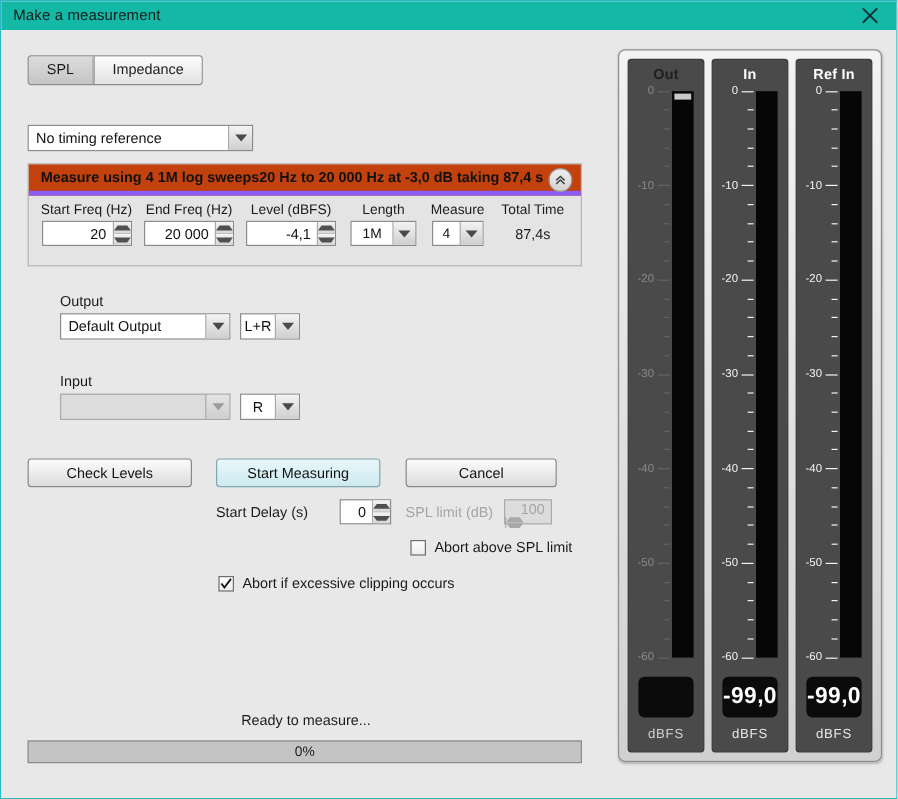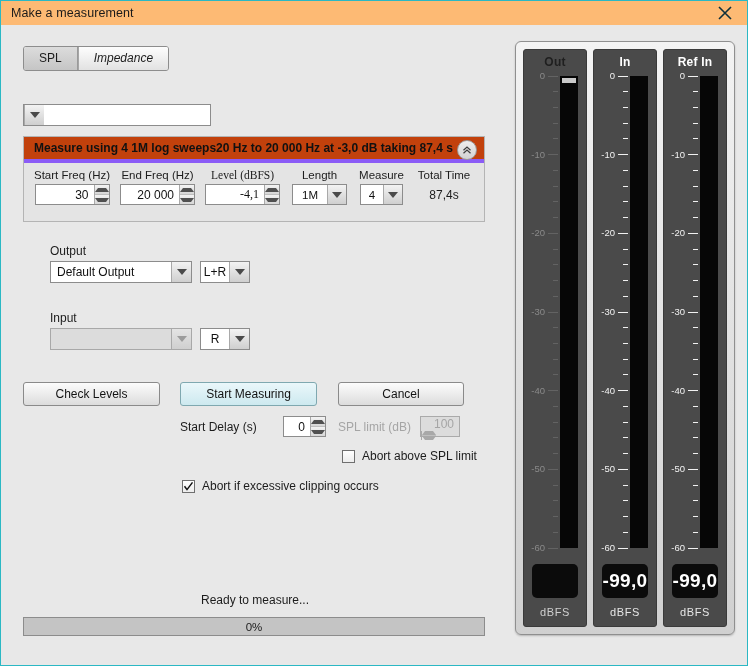--- a/index.html
+++ b/index.html
@@ -13,21 +13,21 @@
     width: 748px; height: 666px;
     background: #e8e8e8;
     border: 1px solid #2bb8c4;
     overflow: hidden;
   }
 
   
   #titlebar {
     position: absolute; left: 0; top: 0;
     width: 746px; height: 24px;
-    background: #fdba74;
+    background: #14b8a6;
     display: flex; align-items: center;
   }
   #title-text {
     margin-left: 10px;
     font-size: 12.5px;
     color: #1a1a1a;
     letter-spacing: .1px;
   }
   #close-btn {
     position: absolute; right: 0; top: 0;
@@ -59,21 +59,21 @@
     padding: 5px 15px 6px 15px;
     cursor: pointer;
     line-height: 1;
     background: linear-gradient(#fdfdfd,#e2e2e2);
   }
   .mode-tab.active {
     background: linear-gradient(#dcdcdc,#c5c5c5);
     box-shadow: 1px 0 0 #9a9a9a;
     border-right: 1px solid #9a9a9a;
   }
-  .mode-tab + .mode-tab { border-left: 1px solid #a6a6a6; font-style: italic; }
+  .mode-tab + .mode-tab { border-left: 1px solid #a6a6a6; }
 
   
   .combo {
     display: flex; align-items: stretch;
     border: 1px solid #8c8c8c;
     background: #ffffff;
     height: 22px;
   }
   .combo .cval {
     flex: 1 1 auto;
@@ -319,41 +319,42 @@
   </div>
 
   <div id="left-pane">
 
     <div id="mode-tabs">
       <div class="mode-tab active">SPL</div>
       <div class="mode-tab">Impedance</div>
     </div>
 
     <div class="combo" id="timing-combo">
+      <div class="cval">No timing reference</div>
       <div class="carrow">
           <div class="tri-down"></div>
         </div>
     </div>
 
     <div id="param-group">
       <div id="banner">
         <span id="banner-text">Measure using 4 1M log sweeps20 Hz to 20 000 Hz at -3,0 dB taking 87,4 s</span>
         <div id="collapse-btn">
           <svg width="12" height="12" viewBox="0 0 12 12">
             <path d="M2.5 6.3 L6 3 L9.5 6.3 M2.5 9.3 L6 6 L9.5 9.3" stroke="#3d3d3d" stroke-width="1.2" fill="none"></path>
           </svg>
         </div>
       </div>
 
       <div id="params-row">
 
         <div class="param" style="margin-left:4px;">
           <div class="param-label">Start Freq (Hz)</div>
           <div class="spin">
-            <div class="sval">30</div>
+            <div class="sval">20</div>
             <div class="spin-btns">
               <div>
                   <div class="tri-up-s"></div>
                 </div>
               <div>
                   <div class="tri-dn-s"></div>
                 </div>
             </div>
           </div>
         </div>
@@ -366,21 +367,21 @@
               <div>
                   <div class="tri-up-s"></div>
                 </div>
               <div>
                   <div class="tri-dn-s"></div>
                 </div>
             </div>
           </div>
         </div>
 
-        <div class="param" style="margin-left:10px;font-family:Liberation Serif, serif;">
+        <div class="param" style="margin-left:10px;">
           <div class="param-label">Level (dBFS)</div>
           <div class="spin">
             <div class="sval">-4,1</div>
             <div class="spin-btns">
               <div>
                   <div class="tri-up-s"></div>
                 </div>
               <div>
                   <div class="tri-dn-s"></div>
                 </div>

